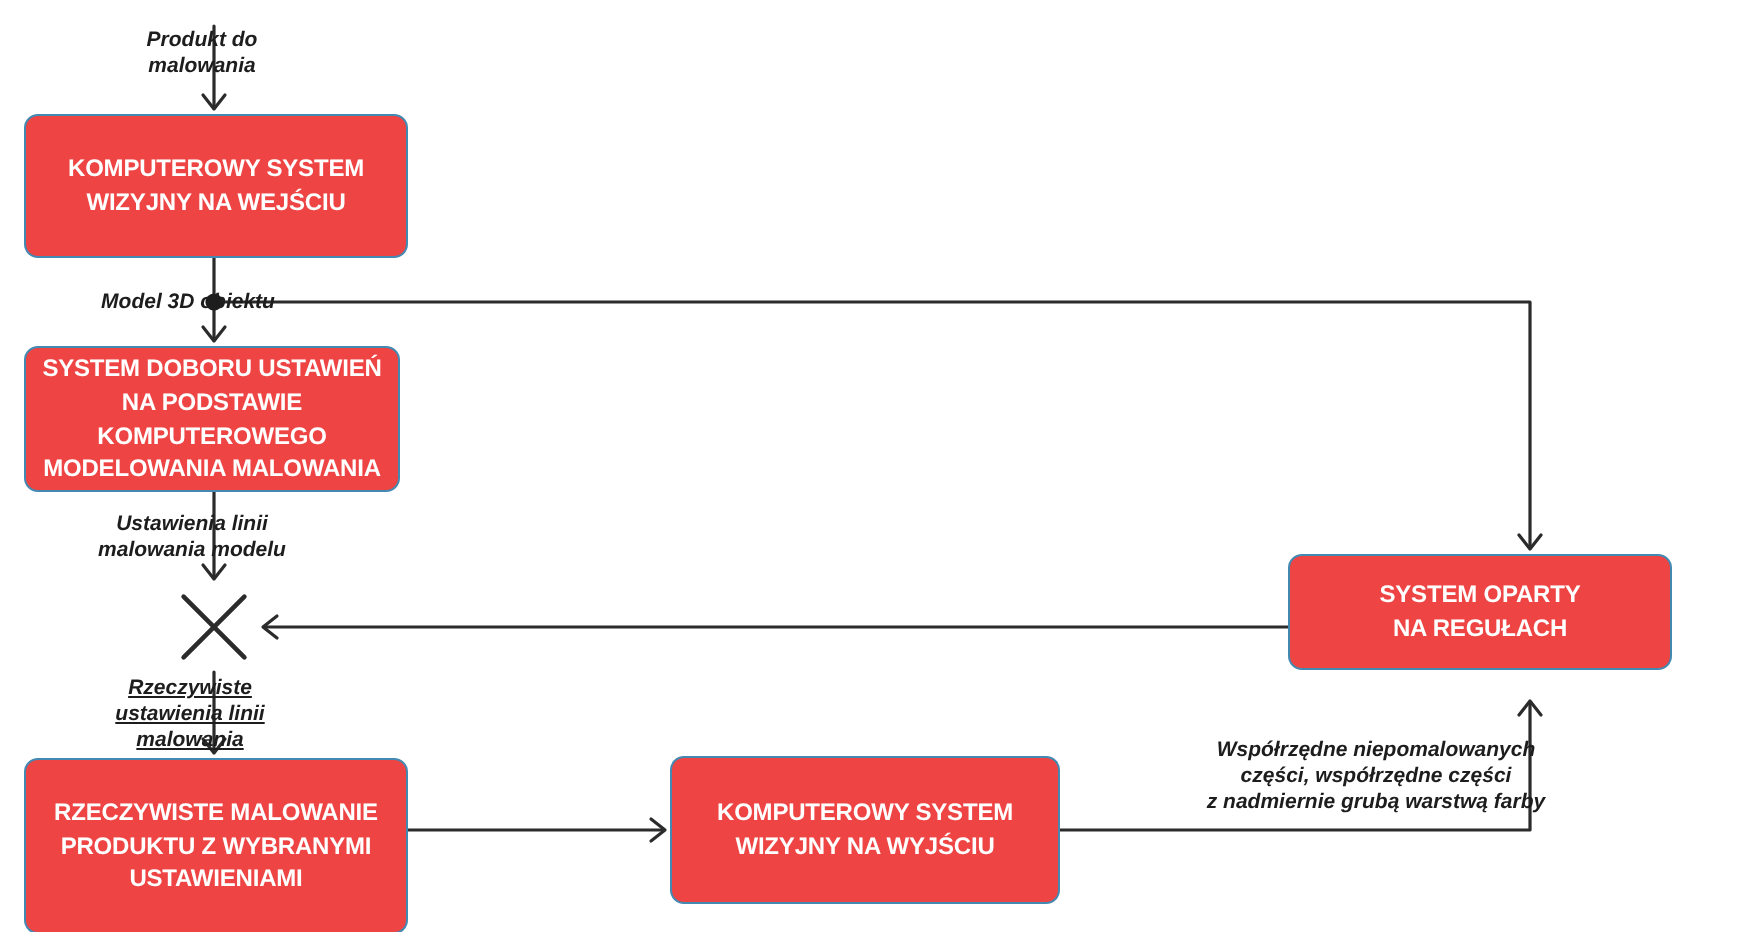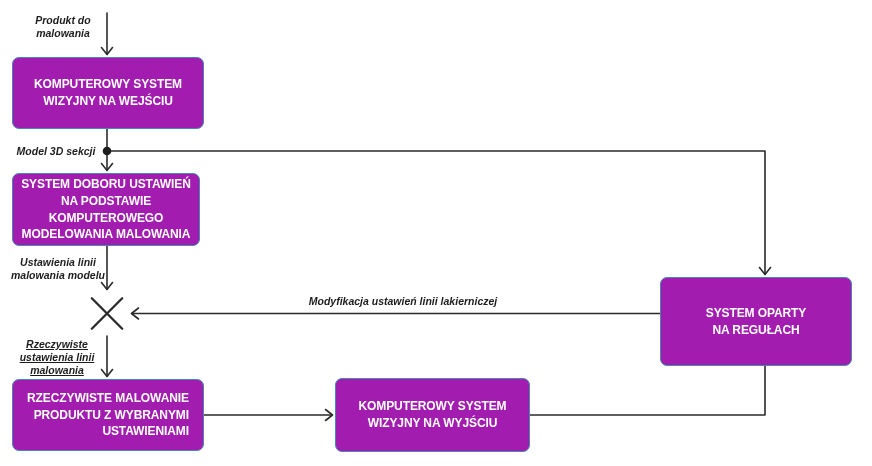--- a/index.html
+++ b/index.html
@@ -17,21 +17,21 @@
   .wires line, .wires polyline, .wires path {
     stroke:#2b2b2b; stroke-width:1.6; fill:none;
     stroke-linecap:round; stroke-linejoin:round;
   }
   .wires .junction-circle { stroke-width:2.6; fill:#ffffff; }
   .wires .junction-x { stroke-width:2.3; }
   .wires .branch-dot { fill:#1d1d1d; stroke:none; }
 
   .node {
     position:absolute;
-    background:#a21caf;
+    background:#ef4444;
     border:1px solid #4489b2;
     border-radius:7px;
     display:flex; align-items:center; justify-content:center;
     color:#ffffff;
     text-align:center;
   }
   .node span {
     white-space:pre-line;
     font-weight:bold;
     font-size:12px;
@@ -41,28 +41,29 @@
 
   .edge-label {
     position:absolute;
     font-style:italic;
     font-weight:bold;
     font-size:10.5px;
     line-height:1.22;
     color:#1d1d1d;
     text-align:center;
     white-space:pre-line;
+    margin-left:38px;
   }
 
   
   .n-vision-input      { left:12px;  top:57px;  width:192px; height:72px; }
   .n-settings-selection{ left:12px;  top:173px; width:188px; height:73px; }
-  .n-actual-painting   { left:12px;  top:379px; width:192px; height:72px;text-align:right; }
+  .n-actual-painting   { left:12px;  top:379px; width:192px; height:88px; }
   .n-vision-output     { left:335px; top:378px; width:195px; height:74px; }
-  .n-rule-based        { left:660px; top:277px; width:192px; height:89px; }
+  .n-rule-based        { left:644px; top:277px; width:192px; height:58px; }
 
   
   .l-product-in   { left:18px;  top:14px;  width:90px;  }
   .l-model-3d     { left:10px;  top:145px; width:92px;  }
   .l-model-line   { left:8px;   top:256px; width:100px; }
   .l-modification { left:298px; top:295px; width:210px; }
   .l-actual-line  { left:10px;  top:338px; width:94px;text-decoration:underline;  }
   .l-product-out  { left:216px; top:384px; width:110px; }
   .l-coordinates  { left:550px; top:369px; width:200px; }
 </style>
@@ -145,26 +146,28 @@
   </div>
 
   <div class="node n-rule-based">
     <span>SYSTEM OPARTY
 NA REGUŁACH</span>
   </div>
 
   <div class="edge-label l-product-in">Produkt do
 malowania</div>
 
-  <div class="edge-label l-model-3d">Model 3D sekcji</div>
+  <div class="edge-label l-model-3d">Model 3D obiektu</div>
 
   <div class="edge-label l-model-line">Ustawienia linii
 malowania modelu</div>
 
-  <div class="edge-label l-modification">Modyfikacja ustawień linii lakierniczej</div>
 
   <div class="edge-label l-actual-line">Rzeczywiste
 ustawienia linii
 malowania</div>
 
 
+  <div class="edge-label l-coordinates">Współrzędne niepomalowanych
+części, współrzędne części
+z nadmiernie grubą warstwą farby</div>
 
 </div>
 
 </body></html>

